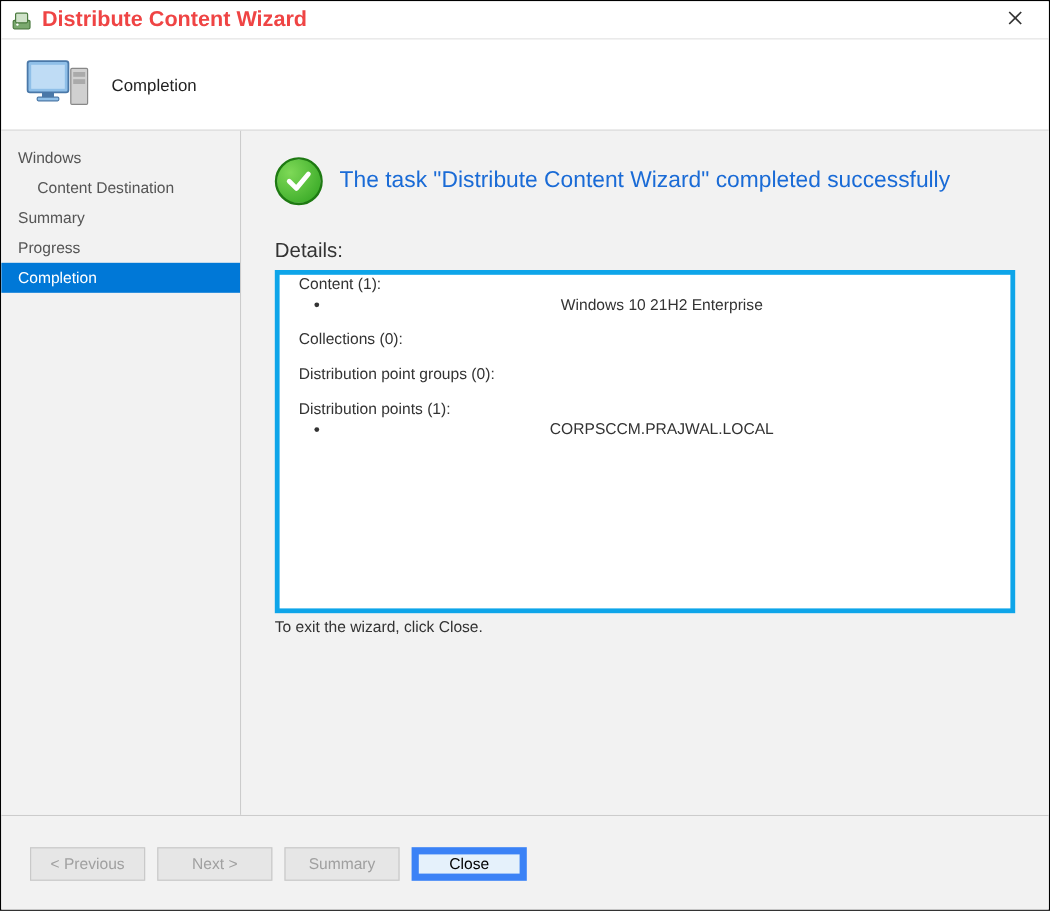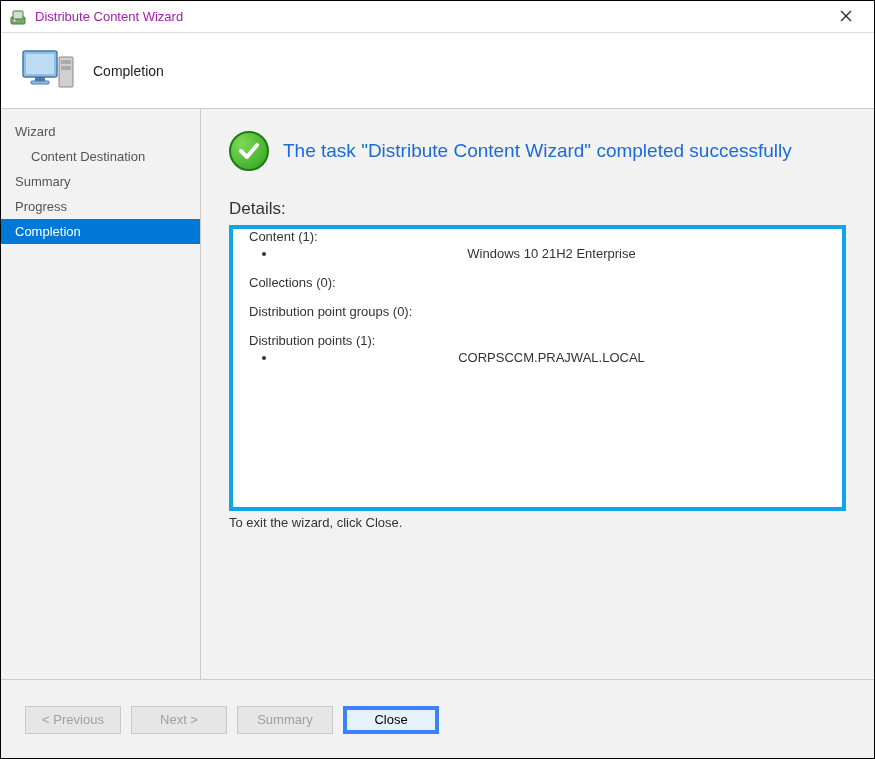--- a/index.html
+++ b/index.html
@@ -15,21 +15,21 @@
 }
 .titlebar {
   display: flex;
   align-items: center;
   height: 32px;
   padding: 0 8px;
   border-bottom: 1px solid #ddd;
   background: #fff;
 }
 .titlebar .app-icon { width: 18px; height: 18px; margin-right: 8px; }
-.titlebar .title { flex: 1; font-size: 13px; color: #a21caf; }
+.titlebar .title { flex: 1; font-size: 18px; color: #ef4444; font-weight: bold; }
 .titlebar .close { width: 40px; text-align: center; cursor: pointer; font-size: 16px; }
 .header {
   display: flex;
   align-items: center;
   height: 76px;
   padding: 0 20px;
   border-bottom: 1px solid #ccc;
   background: #fff;
 }
 .header .header-icon { width: 54px; height: 48px; margin-right: 18px; }
@@ -106,21 +106,21 @@
   color: #333;
   cursor: pointer;
 }
 .btn[disabled] {
   color: #a0a0a0;
   background: #e6e6e6;
   border-color: #c9c9c9;
   cursor: default;
 }
 .btn.primary {
-  border: 4px solid #3b82f6;
+  border: 6px solid #3b82f6;
   background: #e5f1fb;
   color: #000;
 }
 </style>
 </head>
 <body>
 
 <div class="titlebar">
   <span class="app-icon">
     <svg viewBox="0 0 18 18">
@@ -148,21 +148,21 @@
       <rect x="38" y="10" width="14" height="30" rx="1" fill="#d0d0d0" stroke="#888"></rect>
       <rect x="40" y="13" width="10" height="4" fill="#aaa"></rect>
       <rect x="40" y="19" width="10" height="4" fill="#aaa"></rect>
     </svg>
   </span>
   <span class="header-title">Completion</span>
 </div>
 
 <div class="body">
   <div class="sidebar">
-    <div class="sidebar-item">Wizard</div>
+    <div class="sidebar-item">Windows</div>
     <div class="sidebar-item indent">Content Destination</div>
     <div class="sidebar-item">Summary</div>
     <div class="sidebar-item">Progress</div>
     <div class="sidebar-item active">Completion</div>
   </div>
 
   <div class="content">
     <div class="success-row">
       <div class="success-icon">
         <svg viewBox="0 0 24 24">

